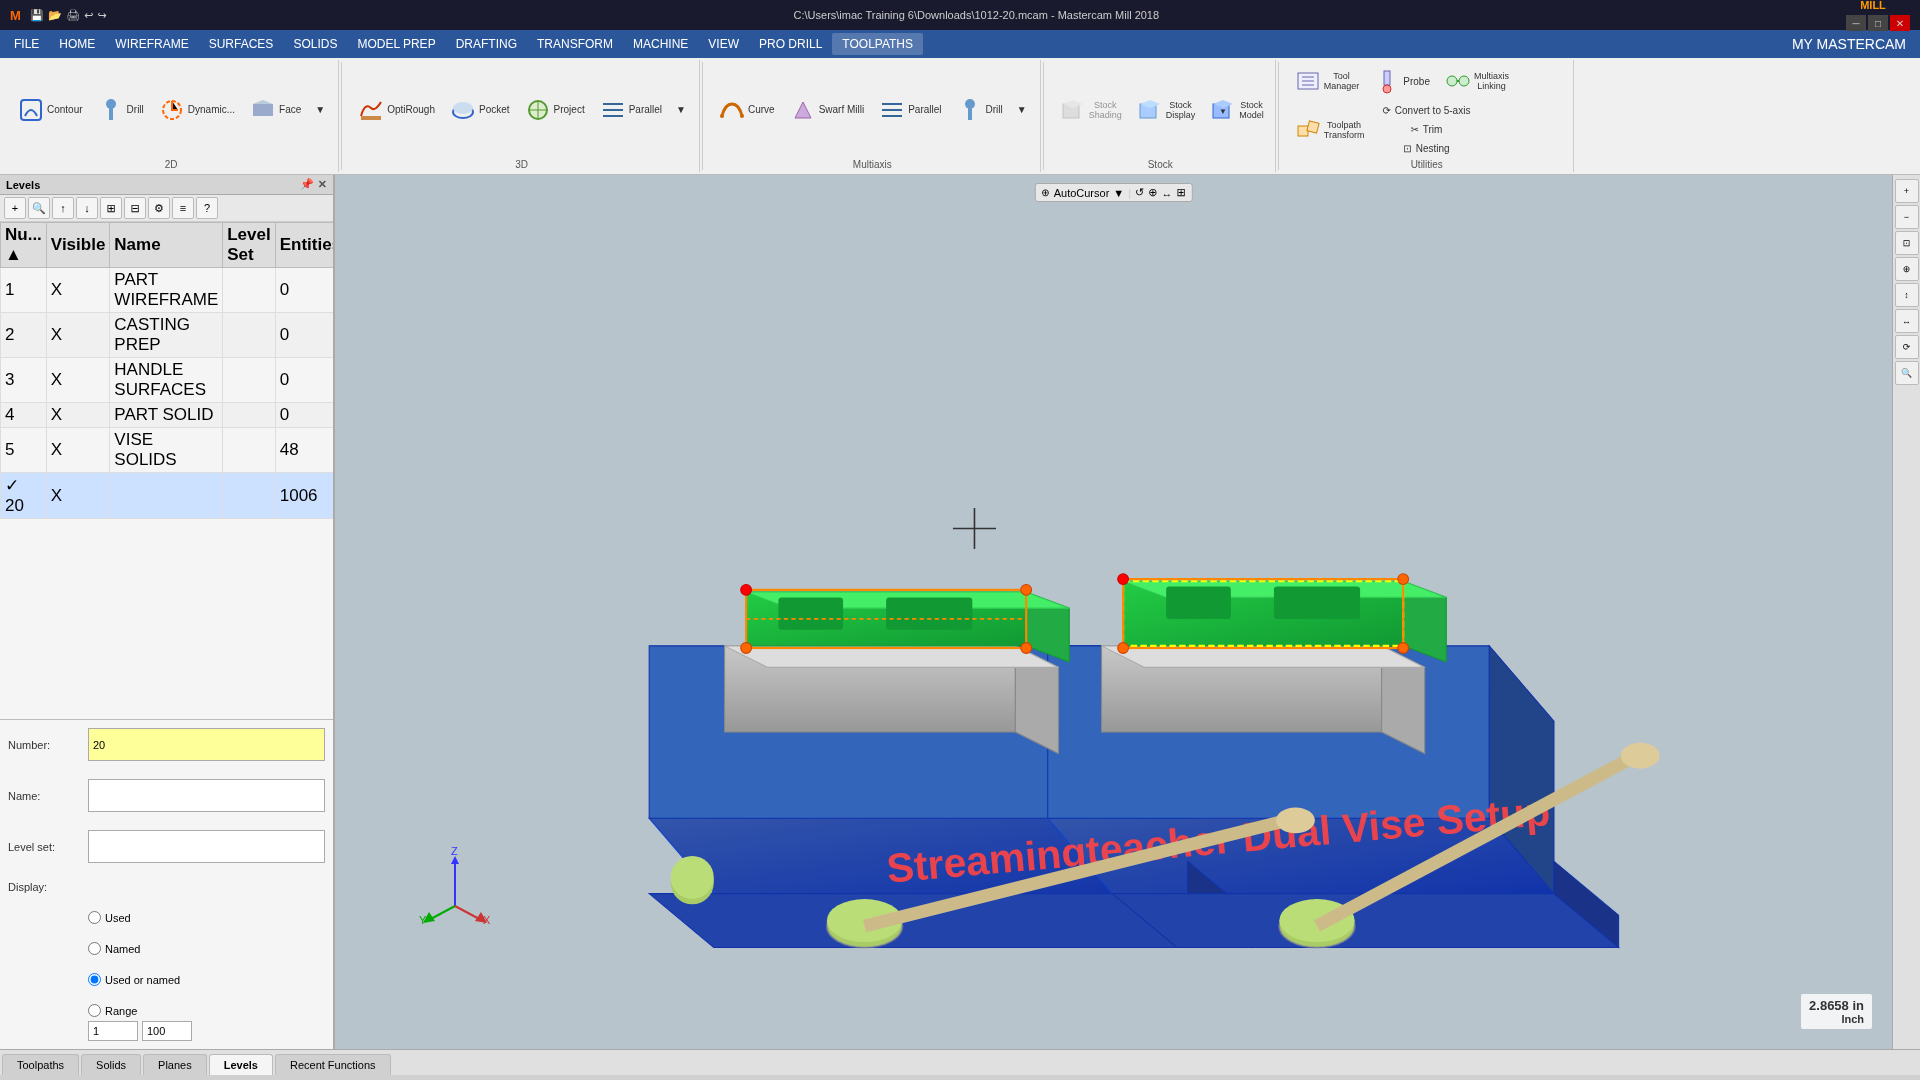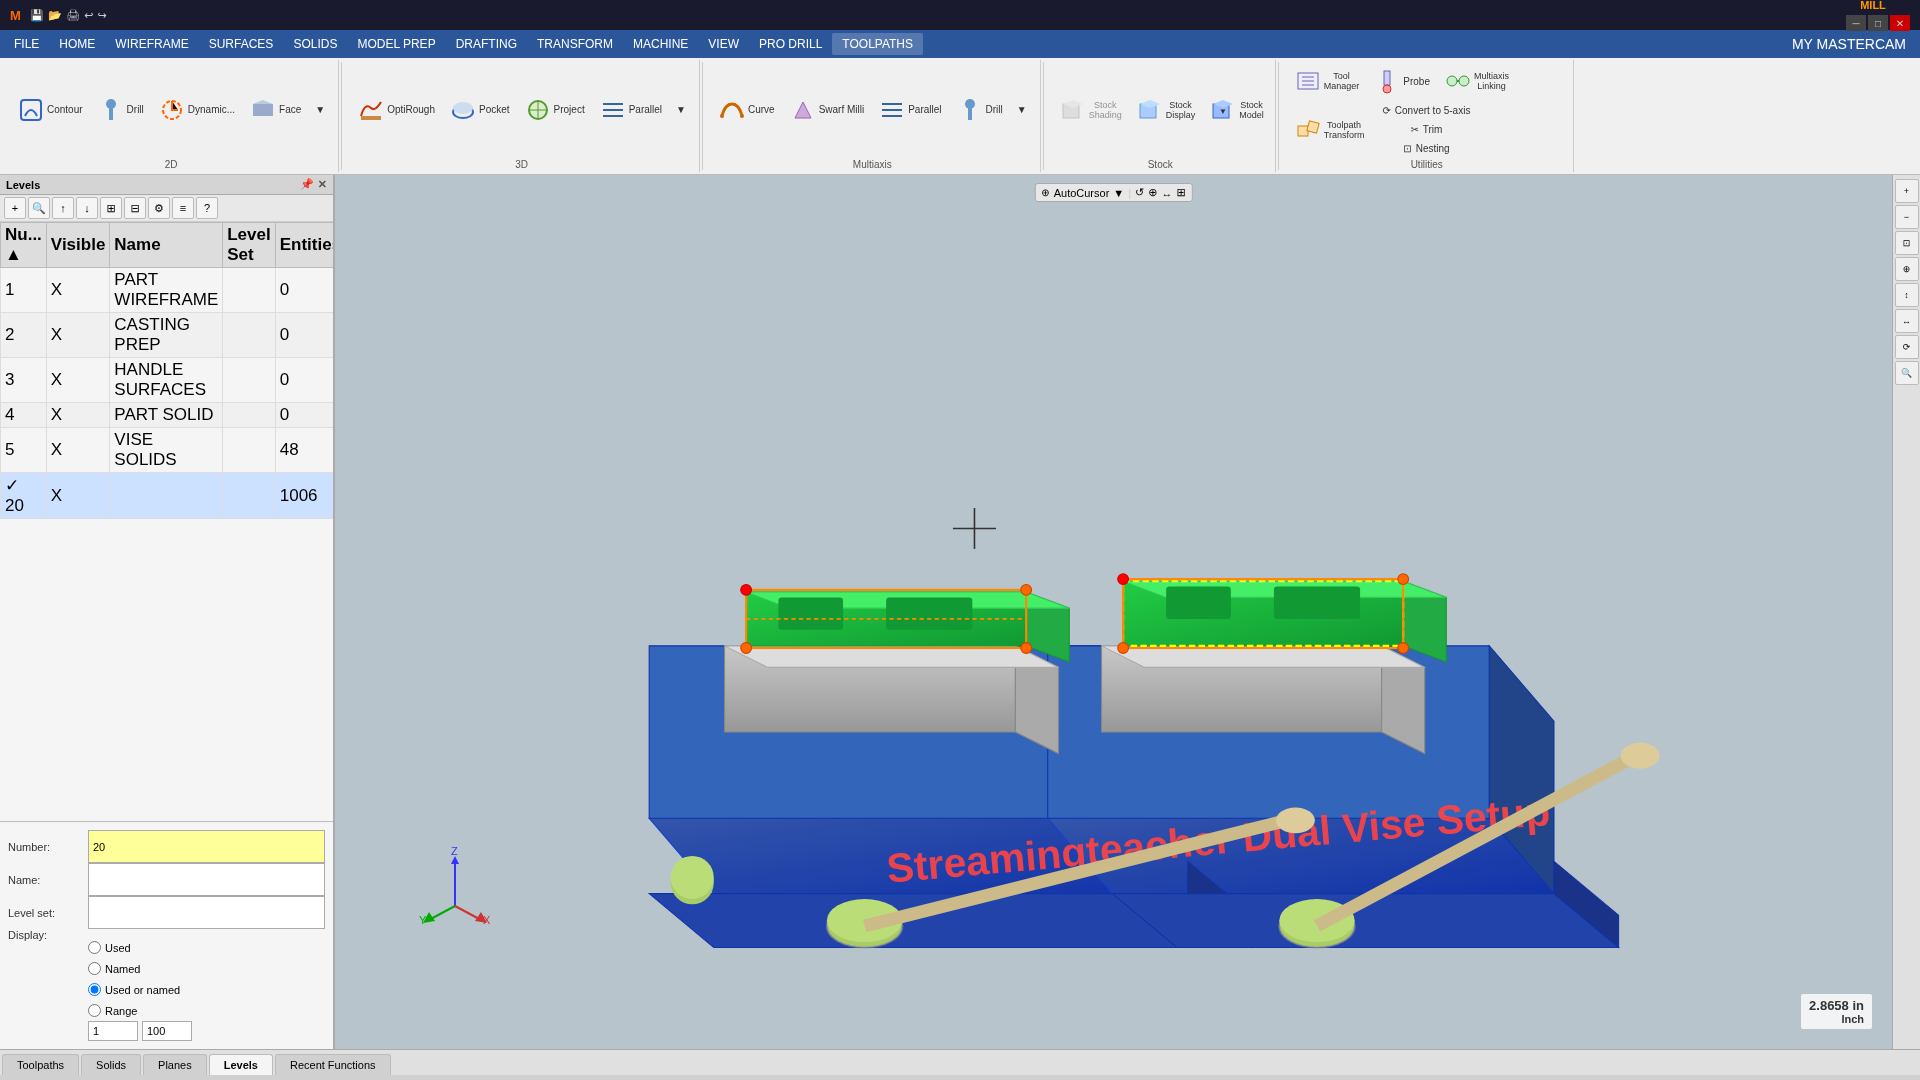--- a/index.html
+++ b/index.html
@@ -54,25 +54,25 @@
     #levels-toolbar { display: flex; gap: 2px; padding: 2px 4px; background: #e8e8e8; border-bottom: 1px solid #ccc; }
     .lev-btn { width: 22px; height: 22px; display: flex; align-items: center; justify-content: center; cursor: pointer; border: 1px solid #bbb; background: #f5f5f5; border-radius: 2px; font-size: 11px; }
 
     #levels-table { width: 100%; border-collapse: collapse; font-size: 17px; }
     #levels-table th { background: #ddd; border: 1px solid #bbb; padding: 2px 4px; text-align: left; font-weight: bold; }
     #levels-table td { border: 1px solid #ddd; padding: 2px 4px; }
     #levels-table tr:nth-child(even) { background: #f0f0f0; }
     .table-wrap { overflow-y: auto; flex: 1; }
 
     #levels-form { padding: 8px; border-top: 1px solid #bbb; }
-    .form-row { display: flex; align-items: center; margin-bottom: 0; }
+    .form-row { display: flex; align-items: center; margin-bottom: 18px; }
     .form-label { width: 80px; font-size: 11px; color: #333; }
     .form-input { flex: 1; height: 33px; border: 1px solid #aaa; background: white; font-size: 11px; padding: 1px 4px; }
     .form-input.yellow { background: #ffff99; }
-    .radio-group { display: flex; flex-direction: column; gap: 8px; margin-left: 80px; }
+    .radio-group { display: flex; flex-direction: column; gap: 18px; margin-left: 80px; }
     .radio-row { display: flex; align-items: center; gap: 4px; font-size: 11px; }
     .range-row { display: flex; align-items: center; gap: 4px; margin-left: 80px; }
     .range-input { width: 50px; height: 20px; border: 1px solid #aaa; font-size: 11px; padding: 1px 4px; }
 
     
     #viewport { flex: 1; background: #b8c4cc; position: relative; overflow: hidden; }
 
     
     #autocursor-bar {
       position: absolute; top: 8px; left: 50%; transform: translateX(-50%);
@@ -107,20 +107,21 @@
 
 <div id="titlebar">
   <div style="display:flex;gap:4px;align-items:center;">
     <span style="color:#ff6600;font-weight:bold;font-size:13px;margin-right:6px;">M</span>
     <span style="cursor:pointer;color:#ccc;">💾</span>
     <span style="cursor:pointer;color:#ccc;">📂</span>
     <span style="cursor:pointer;color:#ccc;">🖨</span>
     <span style="cursor:pointer;color:#ccc;">↩</span>
     <span style="cursor:pointer;color:#ccc;">↪</span>
   </div>
+  <div class="title">C:\Users\imac Training 6\Downloads\1012-20.mcam - Mastercam Mill 2018</div>
   <div style="display:flex;gap:4px;align-items:center;flex-direction:column;">
     <span style="color:#ff9900;font-weight:bold;margin-right:10px;">MILL</span>
     <div class="winbtns">
       <span>─</span>
       <span>□</span>
       <span>✕</span>
     </div>
   </div>
 </div>
 

